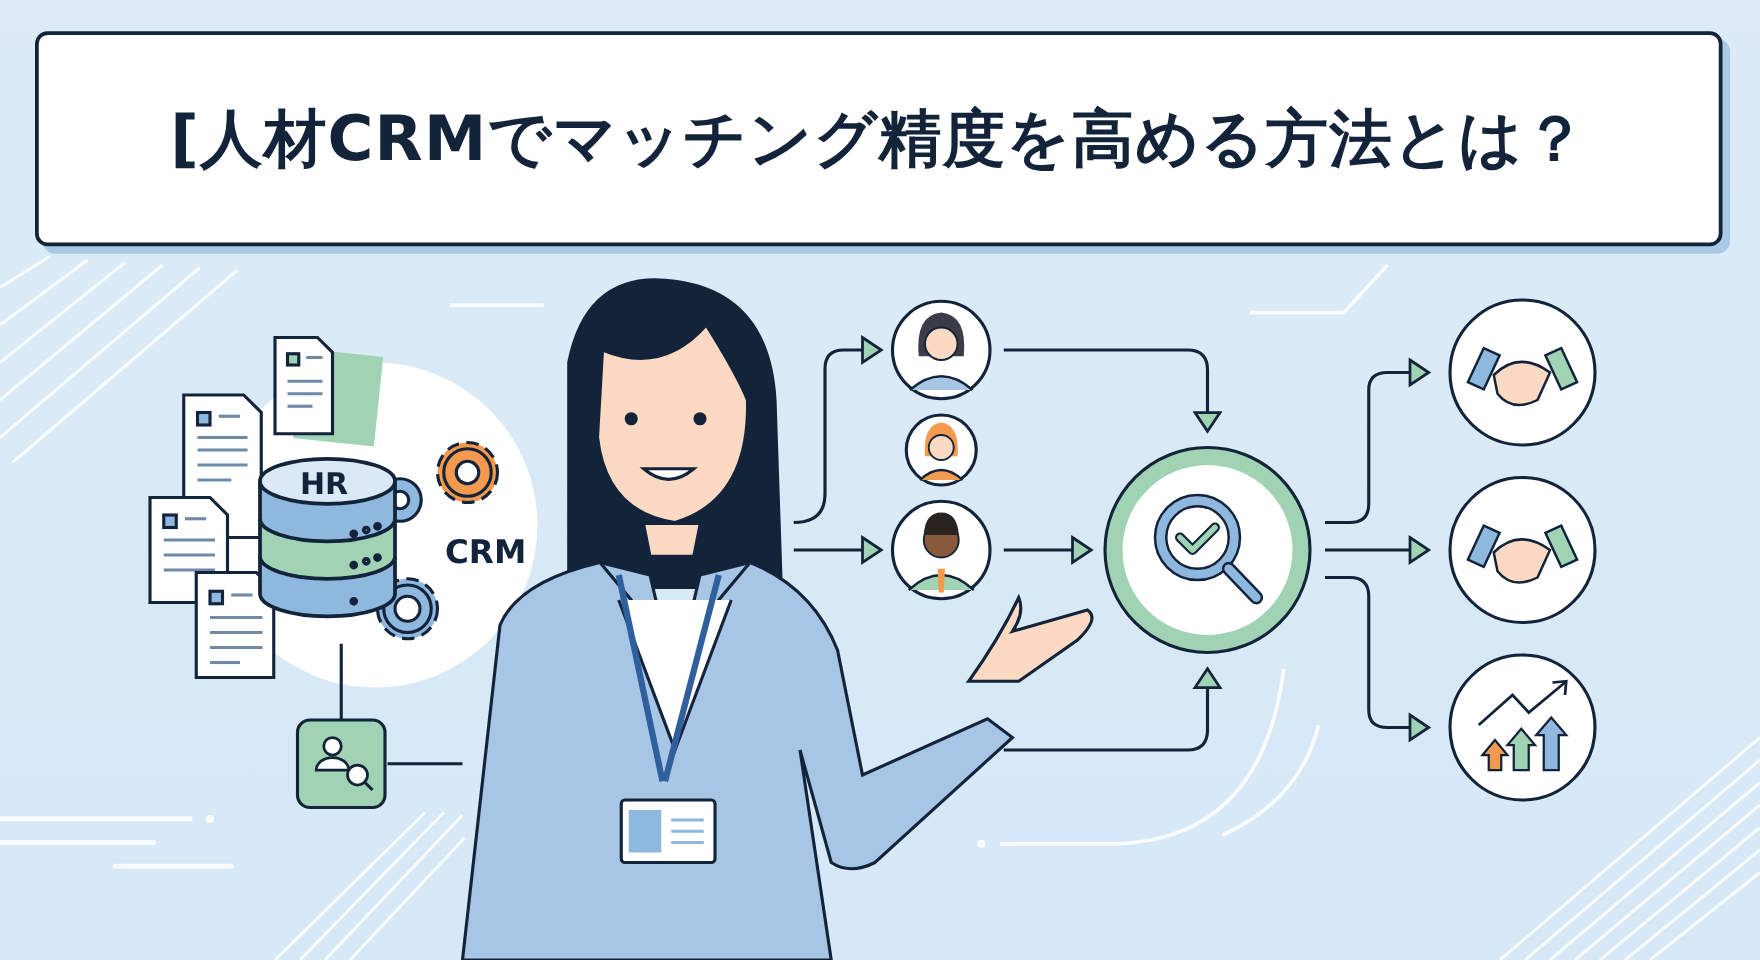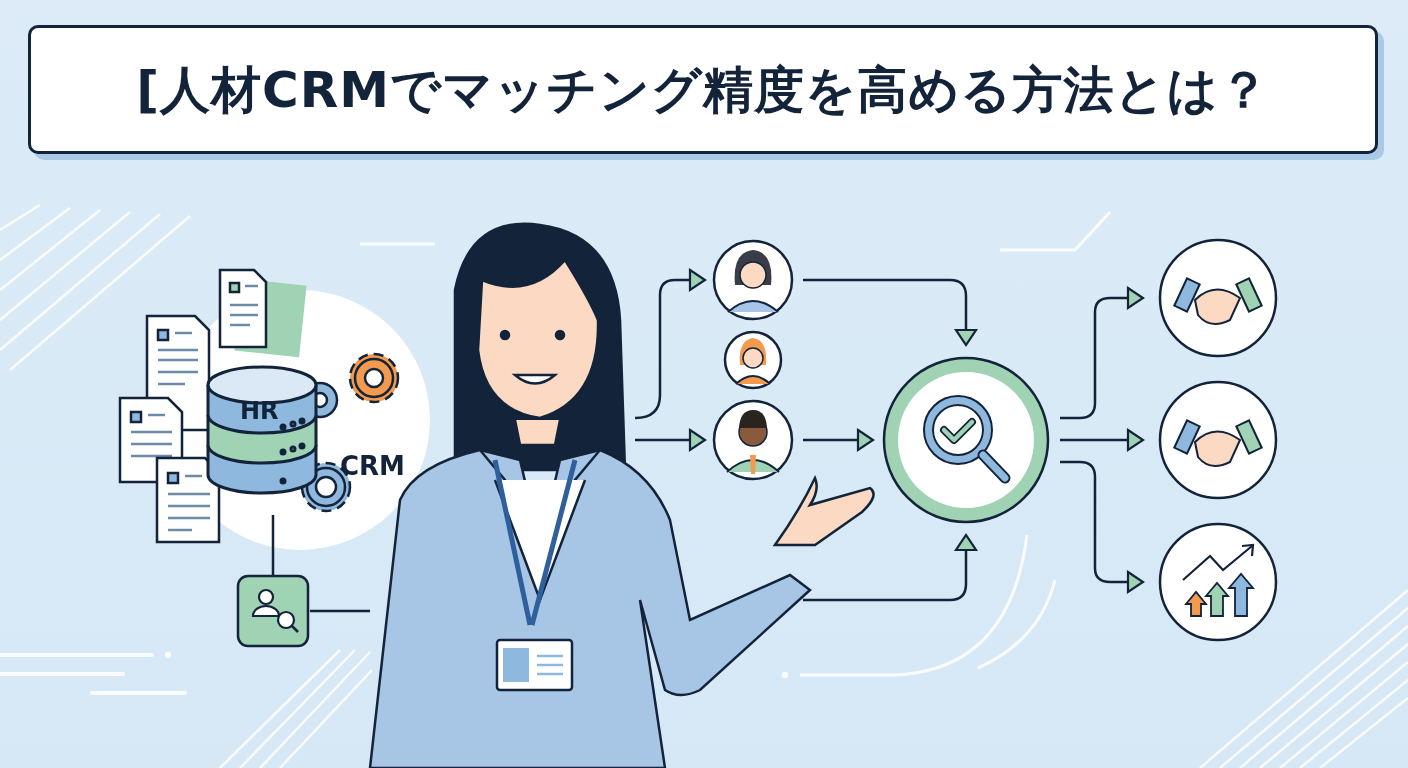--- a/index.html
+++ b/index.html
@@ -1,26 +1,26 @@
 <!DOCTYPE html>
 <html><head>
 <meta charset="utf-8">
 <style>
   html, body { margin:0; padding:0; }
   body { width:1408px; height:768px; overflow:hidden; font-family:"DejaVu Sans", sans-serif; }
   .canvas { position:relative; width:1408px; height:768px; background:linear-gradient(180deg,#dcebf7 0%,#d6e8f6 100%); overflow:hidden; }
   svg.bg { position:absolute; left:0; top:0; }
   .title-box {
-    position:absolute; left:28px; top:25px; width:1350px; height:129px;
+    position:absolute; left:28px; top:25px; width:1350px; height:172px;
     background:#ffffff; border:3px solid #13233a; border-radius:10px;
     box-shadow:6px 6px 0 #a9c9e6; box-sizing:border-box;
     display:flex; flex-direction:column; align-items:center; justify-content:center;
   }
   .title-line { font-family:"DejaVu Sans", sans-serif; font-weight:bold; color:#13233a; font-size:50px; line-height:64px; letter-spacing:1px; white-space:nowrap; }
-  .label { position:absolute; font-family:"DejaVu Sans", sans-serif; font-weight:bold; color:#13233a;margin-top:24px; }
+  .label { position:absolute; font-family:"DejaVu Sans", sans-serif; font-weight:bold; color:#13233a; }
 </style>
 </head>
 <body>
 
 <div class="canvas">
 
   <svg class="bg" width="1408" height="768" viewBox="0 0 1408 768">
 
     <g stroke="#ffffff" stroke-width="2.5" opacity="0.85" fill="none">
       <line x1="0" y1="230" x2="40" y2="205"></line>
@@ -223,14 +223,14 @@
       <path d="M1206 596 l11 -13 l11 13 h-5 v20 h-12 v-20 z" fill="#9fd3b4" stroke="#13233a" stroke-width="1.8"></path>
       <path d="M1229 588 l12 -14 l12 14 h-6 v28 h-12 v-28 z" fill="#8fb8de" stroke="#13233a" stroke-width="1.8"></path>
     </g>
   </svg>
 
   <div class="title-box">
     <div class="title-line">[人材CRMでマッチング精度を高める方法とは？</div>
   </div>
 
   <div class="label" style="left:240px; top:373px; font-size:24px;">HR</div>
-  <div class="label" style="left:340px; top:427px; font-size:26px;">CRM</div>
+  <div class="label" style="left:356px; top:427px; font-size:26px;">CRM</div>
 </div>
 
 </body></html>

